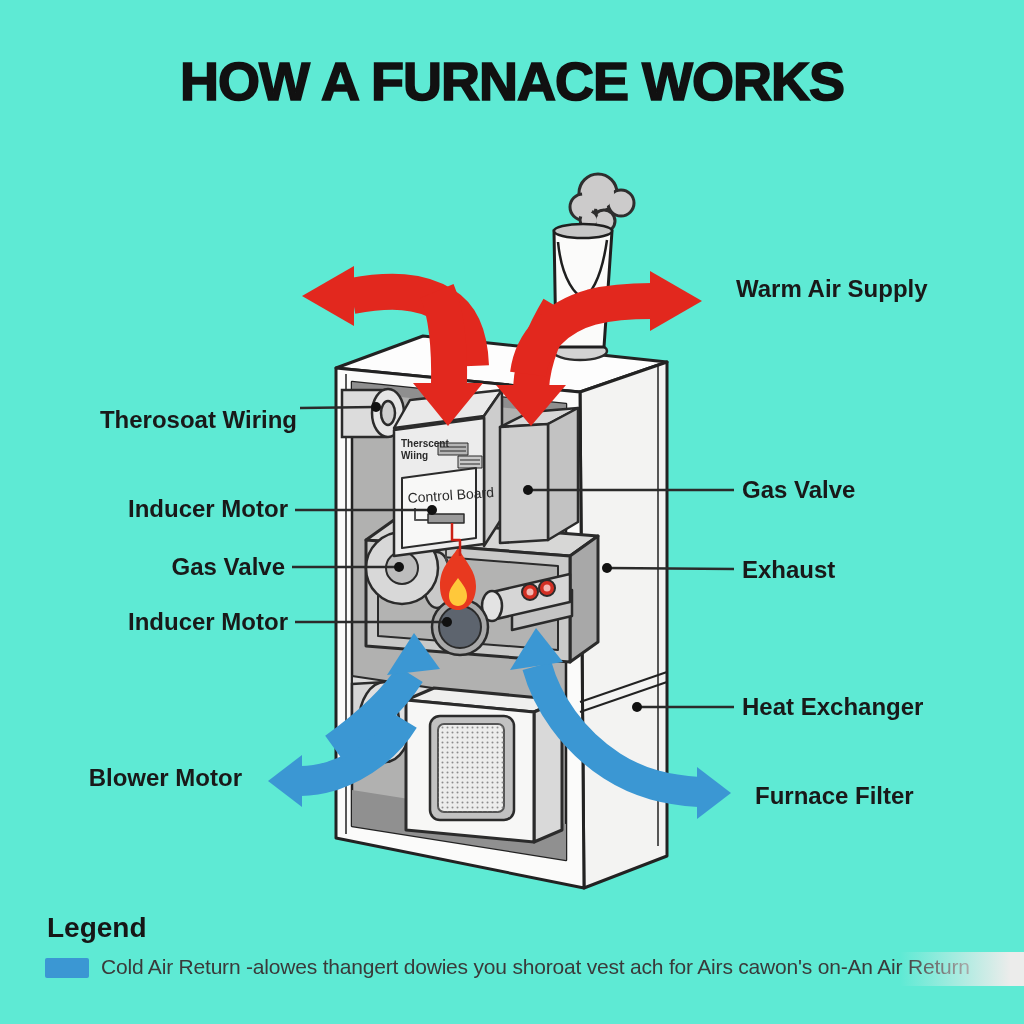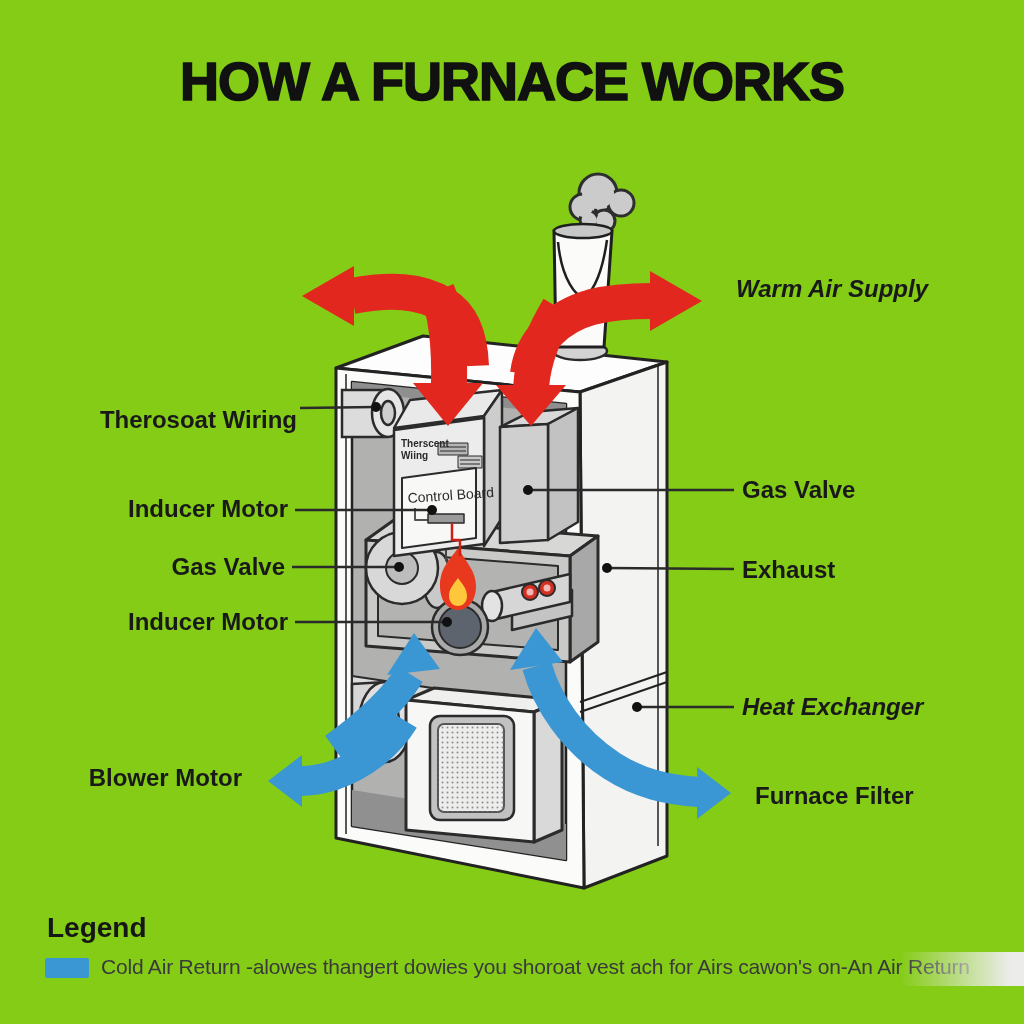--- a/index.html
+++ b/index.html
@@ -1,18 +1,18 @@
 <!DOCTYPE html>
 <html><head>
 <meta charset="utf-8">
 <style>
   html,body{margin:0;padding:0;}
   body{width:1024px;height:1024px;overflow:hidden;background:#ececeb;
        font-family:"Liberation Sans", sans-serif;}
-  #stage{position:relative;width:1024px;height:1024px;background:#84cc16;}
+  #stage{position:relative;width:1024px;height:1024px;background:#5eead4;}
   .title{position:absolute;left:0;top:50px;width:1024px;text-align:center;
          font-size:54px;font-weight:700;letter-spacing:-1px;color:#111;
          -webkit-text-stroke:1.6px #111;white-space:nowrap;}
   .subtitle{position:absolute;left:0;top:112px;width:1024px;text-align:center;
          font-size:30px;font-weight:400;color:#242424;white-space:nowrap;}
   .lbl{position:absolute;font-size:24px;font-weight:700;color:#191919;
        white-space:nowrap;line-height:28px;}
   svg{position:absolute;left:0;top:0;}
   .legend-heading{position:absolute;left:47px;top:912px;font-size:28px;
        font-weight:700;color:#161616;}
@@ -214,24 +214,24 @@
       <polygon points="697,767 697,819 731,793"></polygon>
     </g>
   </svg>
 
   <div class="lbl" style="right:727px;top:394px;margin-top:12px;">Therosoat Wiring</div>
   <div class="lbl" style="right:736px;top:495px;">Inducer Motor</div>
   <div class="lbl" style="right:739px;top:553px;">Gas Valve</div>
   <div class="lbl" style="right:736px;top:608px;">Inducer Motor</div>
   <div class="lbl" style="right:782px;top:764px;">Blower Motor</div>
 
-  <div class="lbl" style="left:736px;top:275px;font-style:italic;">Warm Air Supply</div>
+  <div class="lbl" style="left:736px;top:275px;">Warm Air Supply</div>
   <div class="lbl" style="left:742px;top:476px;">Gas Valve</div>
   <div class="lbl" style="left:742px;top:556px;">Exhaust</div>
-  <div class="lbl" style="left:742px;top:693px;font-style:italic;">Heat Exchanger</div>
+  <div class="lbl" style="left:742px;top:693px;">Heat Exchanger</div>
   <div class="lbl" style="left:755px;top:782px;">Furnace Filter</div>
 
   <div class="legend-heading">Legend</div>
   <div class="legend-row">
     <div class="legend-swatch"></div>
     <div class="legend-text">Cold Air Return -alowes thangert dowies you shoroat vest ach for Airs cawon's on-An Air Return</div>
     <div class="legend-fade"></div>
   </div>
 
 </div>

